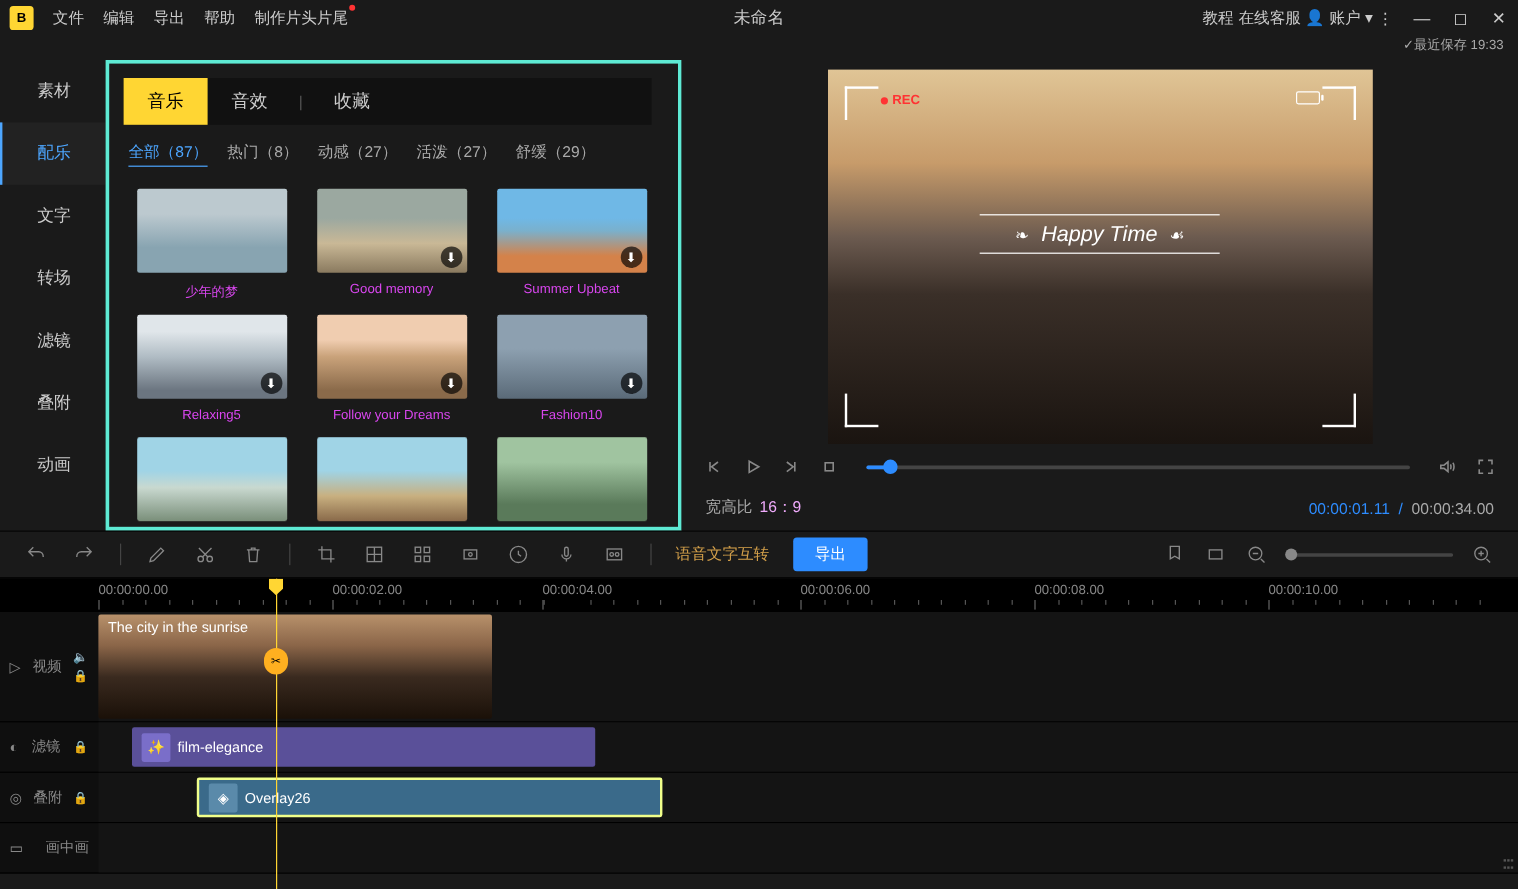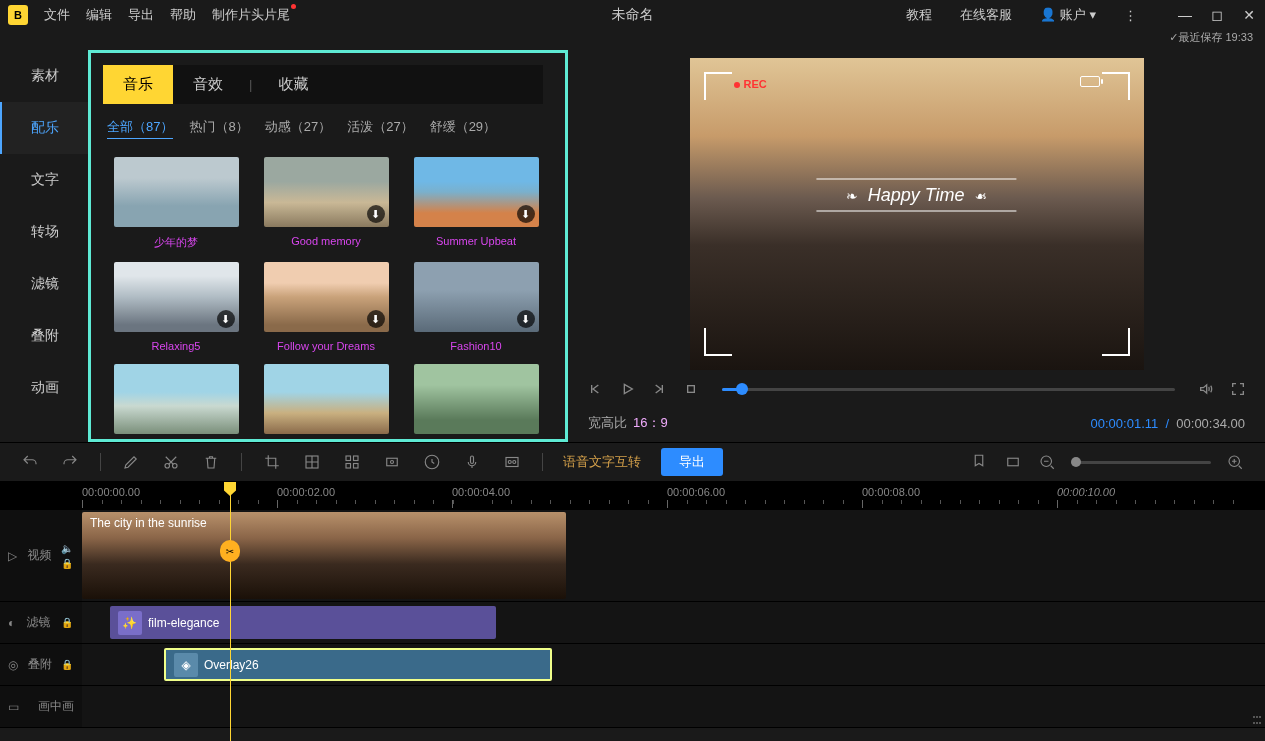--- a/index.html
+++ b/index.html
@@ -4,21 +4,21 @@
 <style>
 *{box-sizing:border-box;margin:0;padding:0;font-family:"Microsoft YaHei",Arial,sans-serif;user-select:none}
 body{background:#1a1a1a;color:#ccc;font-size:13px;overflow:hidden;width:1265px;height:741px}
 .titlebar{height:30px;background:#1a1a1a;display:flex;align-items:center;padding:0 8px}
 .logo{width:20px;height:20px;background:#ffd633;border-radius:3px;display:flex;align-items:center;justify-content:center;font-weight:bold;color:#000;font-size:11px}
 .menu{display:flex;gap:16px;margin-left:16px}
 .menu span{cursor:pointer;font-size:13px}
 .menu .clip-badge{position:relative}
 .menu .clip-badge::after{content:"";position:absolute;top:-2px;right:-6px;width:5px;height:5px;background:#ff3333;border-radius:50%}
 .title{position:absolute;left:50%;transform:translateX(-50%);font-size:14px}
-.titlebar-right{margin-left:auto;display:flex;gap:28px;align-items:center}
+.titlebar-right{margin-left:auto;display:flex;gap:4px;align-items:center}
 .win-ctrl{display:flex;gap:16px;margin-left:12px}
 .win-ctrl span{cursor:pointer;font-size:14px;display:inline-flex;width:16px;justify-content:center}
 .saved-row{height:20px;text-align:right;padding:0 12px;font-size:11px;color:#aaa}
 .upper{display:flex;height:392px}
 .sidebar{width:88px;background:#1a1a1a;display:flex;flex-direction:column}
 .side-item{height:52px;display:flex;align-items:center;justify-content:center;cursor:pointer;font-size:14px;border-left:2px solid transparent}
 .side-item.active{color:#4da6ff;border-left-color:#4da6ff;background:#222}
 .lib-panel{flex:0 0 480px;border:3px solid #5eead4;background:#1a1a1a;display:flex;flex-direction:column;padding:12px 8px 0 12px}
 .lib-tabs{display:flex;align-items:center;background:#111;width:440px}
 .lib-tabs .tab{padding:10px 20px;cursor:pointer;font-size:15px}
@@ -86,21 +86,21 @@
 .tracks{background:#0f0f0f;position:relative}
 .playhead{position:absolute;top:-28px;left:230px;width:1px;height:260px;background:#ffd633;z-index:5}
 .playhead::before{content:"";position:absolute;top:0;left:-6px;width:12px;height:14px;background:#ffd633;clip-path:polygon(0 0,100% 0,100% 60%,50% 100%,0 60%)}
 .cut-handle{position:absolute;top:58px;left:-10px;width:20px;height:22px;background:#ffb020;border-radius:10px;display:flex;align-items:center;justify-content:center;color:#000;font-size:10px}
 .track-row{display:flex;border-bottom:1px solid #000;min-height:42px;align-items:stretch}
 .track-row.tall{min-height:92px}
 .track-head{width:82px;display:flex;align-items:center;justify-content:space-between;padding:0 8px;color:#888;font-size:12px;flex-shrink:0}
 .track-head .icons{display:flex;flex-direction:column;gap:4px;font-size:10px}
 .track-lane{flex:1;position:relative;background:#141414}
 .clip{position:absolute;top:4px;bottom:4px;border-radius:2px;display:flex;align-items:center;padding:0 8px;font-size:12px;color:#fff;overflow:hidden}
-.clip.video{left:0;width:484px;background:linear-gradient(180deg,#b8916b 0%,#8a6548 30%,#3a2a1f 60%,#1a1008 100%);top:2px;bottom:2px;align-items:flex-start;padding-top:4px}
+.clip.video{left:0;width:328px;background:linear-gradient(180deg,#b8916b 0%,#8a6548 30%,#3a2a1f 60%,#1a1008 100%);top:2px;bottom:2px;align-items:flex-start;padding-top:4px}
 .clip.filter{left:28px;width:386px;background:#5a5099}
 .clip.filter .ico{width:24px;height:24px;background:#7a6ec9;border-radius:2px;margin-right:6px;display:flex;align-items:center;justify-content:center;font-size:12px}
 .clip.overlay{left:82px;width:388px;background:#3a6a8a;border:2px solid #f0ff8a}
 .clip.overlay .ico{width:24px;height:24px;background:#5a8aaa;border-radius:2px;margin-right:6px;display:flex;align-items:center;justify-content:center;font-size:12px}
 .resize-grip{position:absolute;right:2px;bottom:2px;width:10px;height:10px;display:flex;flex-wrap:wrap;gap:1px}
 .resize-grip span{width:2px;height:2px;background:#555}
 </style>
 </head>
 <body>
 
@@ -416,21 +416,21 @@
     <div class="tick" style="left: 862px;">00:00:08.00</div>
     <div class="minor" style="left: 881.5px;"></div>
     <div class="minor" style="left: 901px;"></div>
     <div class="minor" style="left: 920.5px;"></div>
     <div class="minor" style="left: 940px;"></div>
     <div class="minor" style="left: 959.5px;"></div>
     <div class="minor" style="left: 979px;"></div>
     <div class="minor" style="left: 998.5px;"></div>
     <div class="minor" style="left: 1018px;"></div>
     <div class="minor" style="left: 1037.5px;"></div>
-    <div class="tick" style="left: 1057px; font-style: italic;">00:00:10.00</div>
+    <div class="tick" style="left: 1057px;">00:00:10.00</div>
     <div class="minor" style="left: 1076.5px;"></div>
     <div class="minor" style="left: 1096px;"></div>
     <div class="minor" style="left: 1115.5px;"></div>
     <div class="minor" style="left: 1135px;"></div>
     <div class="minor" style="left: 1154.5px;"></div>
     <div class="minor" style="left: 1174px;"></div>
     <div class="minor" style="left: 1193.5px;"></div>
     <div class="minor" style="left: 1213px;"></div>
     <div class="minor" style="left: 1232.5px;"></div>
   </div>

